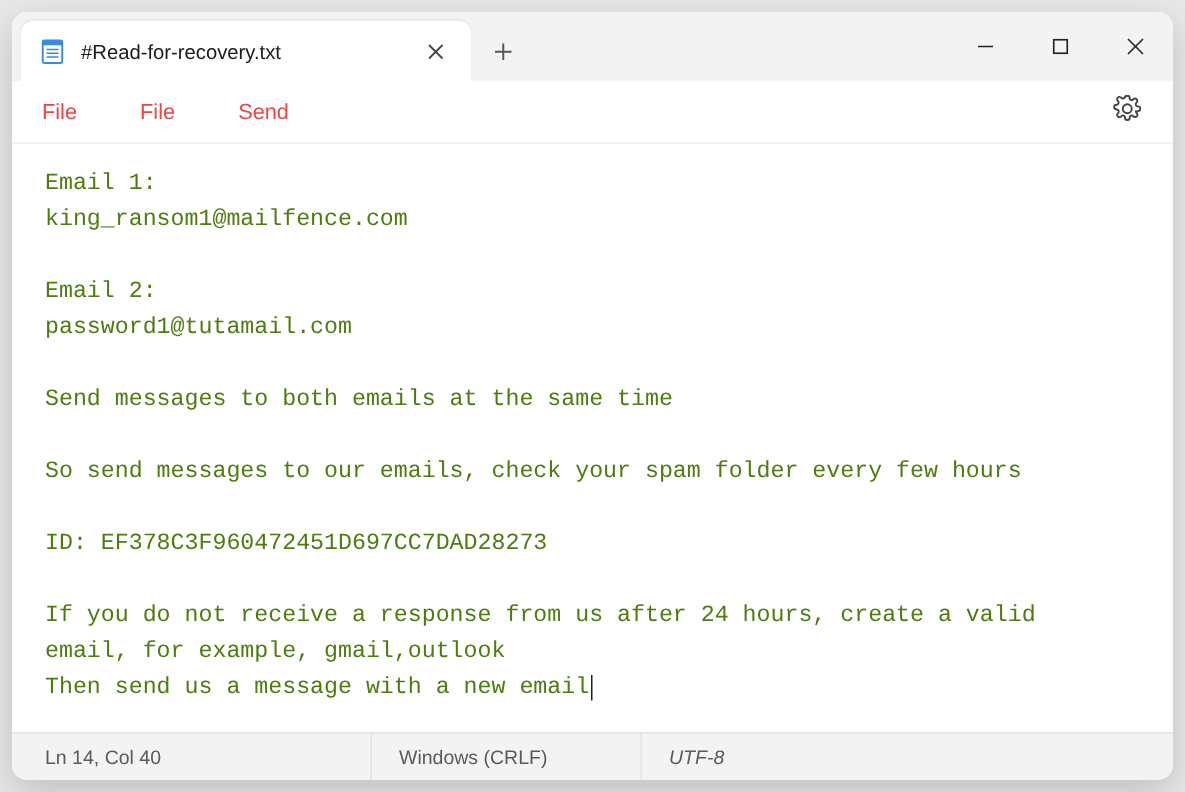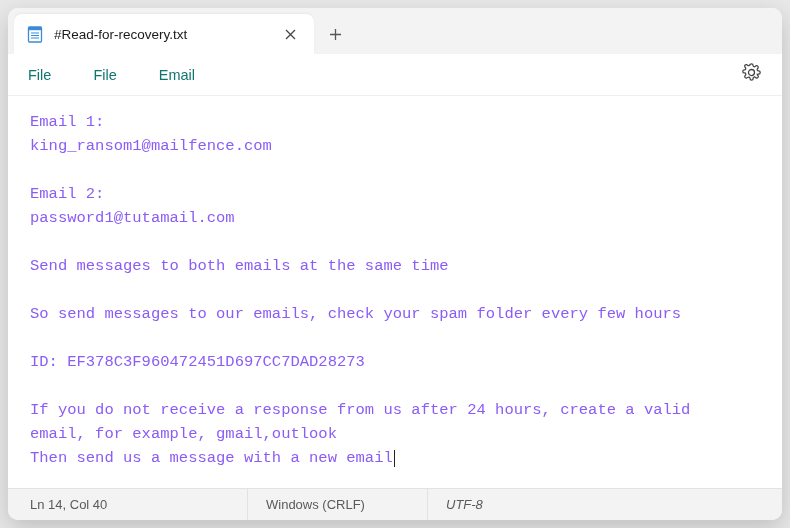--- a/index.html
+++ b/index.html
@@ -22,21 +22,20 @@
     box-shadow: 0 8px 24px rgba(0,0,0,0.18);
     display: flex;
     flex-direction: column;
     overflow: hidden;
   }
   .titlebar {
     height: 46px;
     display: flex;
     align-items: stretch;
     background: #f3f3f3;
-    flex-direction: column;
   }
   .tab-strip {
     display: flex;
     align-items: flex-end;
     padding-left: 6px;
     flex: 0 0 auto;
   }
   .tab {
     display: flex;
     align-items: center;
@@ -75,40 +74,40 @@
   .menubar {
     height: 42px;
     background: #ffffff;
     display:flex;
     align-items:center;
     padding: 0 14px 0 18px;
     border-bottom: 1px solid #eee;
   }
   .menu-item {
     font-size: 14.5px;
-    color: #0f766e;
+    color: #ef4444;
     padding: 6px 18px 6px 2px;
     margin-right: 22px;
     cursor:pointer;
   }
   .settings-btn {
     margin-left:auto;
     width:34px; height:34px;
     display:flex; align-items:center; justify-content:center;
     cursor:pointer;
     border-radius:4px;
   }
   .editor {
     flex:1;
     background:#ffffff;
     padding: 14px 16px 10px 22px;
     font-family: Consolas, "Courier New", monospace;
     font-size: 15.5px;
     line-height: 1.55;
-    color: #8b5cf6;
+    color: #4d7c0f;
     white-space: pre;
     overflow: hidden;
     position: relative;
   }
   .caret {
     display:inline-block;
     width:1px;
     height:17px;
     background:#222;
     vertical-align: text-bottom;
@@ -181,21 +180,21 @@
           <line x1="1" y1="1" x2="11" y2="11" stroke="#222" stroke-width="1.1"></line>
           <line x1="11" y1="1" x2="1" y2="11" stroke="#222" stroke-width="1.1"></line>
         </svg>
       </div>
     </div>
   </div>
 
   <div class="menubar">
     <div class="menu-item">File</div>
     <div class="menu-item">File</div>
-    <div class="menu-item">Email</div>
+    <div class="menu-item">Send</div>
     <div class="settings-btn">
       <span>
         <svg width="19" height="19" viewBox="0 0 24 24">
           <path fill="none" stroke="#444" stroke-width="1.6" d="M12 8.2a3.8 3.8 0 1 0 0 7.6 3.8 3.8 0 0 0 0-7.6z"></path>
           <path fill="none" stroke="#444" stroke-width="1.6" d="M19.4 13.5a1.6 1.6 0 0 0 .3 1.8l.1.1a2 2 0 1 1-2.8 2.8l-.1-.1a1.6 1.6 0 0 0-1.8-.3 1.6 1.6 0 0 0-1 1.5v.2a2 2 0 1 1-4 0v-.1a1.6 1.6 0 0 0-1.1-1.5 1.6 1.6 0 0 0-1.8.3l-.1.1a2 2 0 1 1-2.8-2.8l.1-.1a1.6 1.6 0 0 0 .3-1.8 1.6 1.6 0 0 0-1.5-1H3a2 2 0 1 1 0-4h.1a1.6 1.6 0 0 0 1.5-1.1 1.6 1.6 0 0 0-.3-1.8l-.1-.1a2 2 0 1 1 2.8-2.8l.1.1a1.6 1.6 0 0 0 1.8.3h.1a1.6 1.6 0 0 0 1-1.5V3a2 2 0 1 1 4 0v.1a1.6 1.6 0 0 0 1 1.5 1.6 1.6 0 0 0 1.8-.3l.1-.1a2 2 0 1 1 2.8 2.8l-.1.1a1.6 1.6 0 0 0-.3 1.8v.1a1.6 1.6 0 0 0 1.5 1H21a2 2 0 1 1 0 4h-.1a1.6 1.6 0 0 0-1.5 1z"></path>
         </svg>
       </span>
     </div>
   </div>
 

